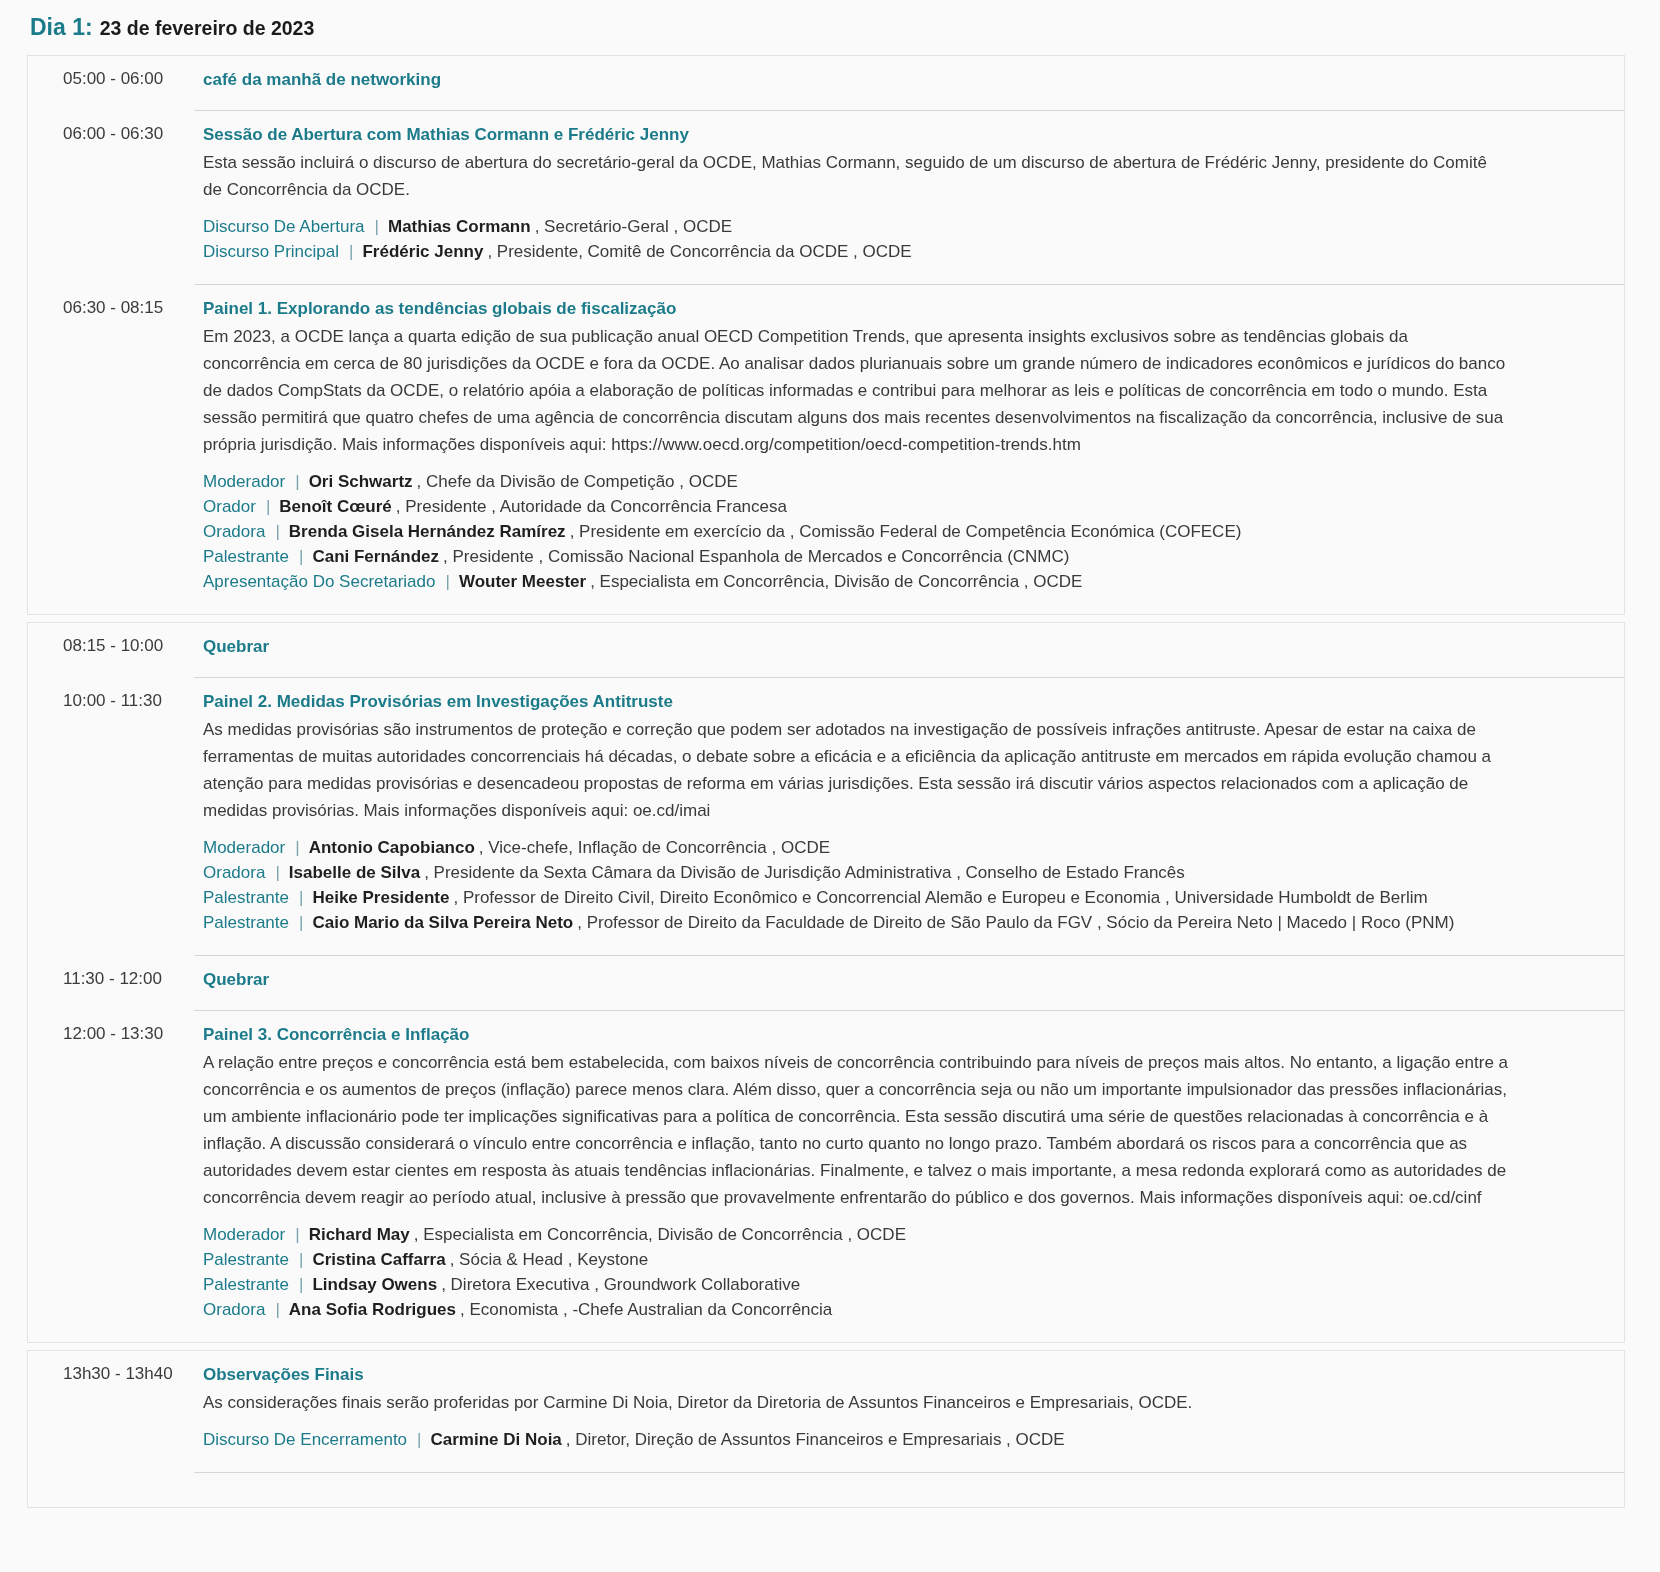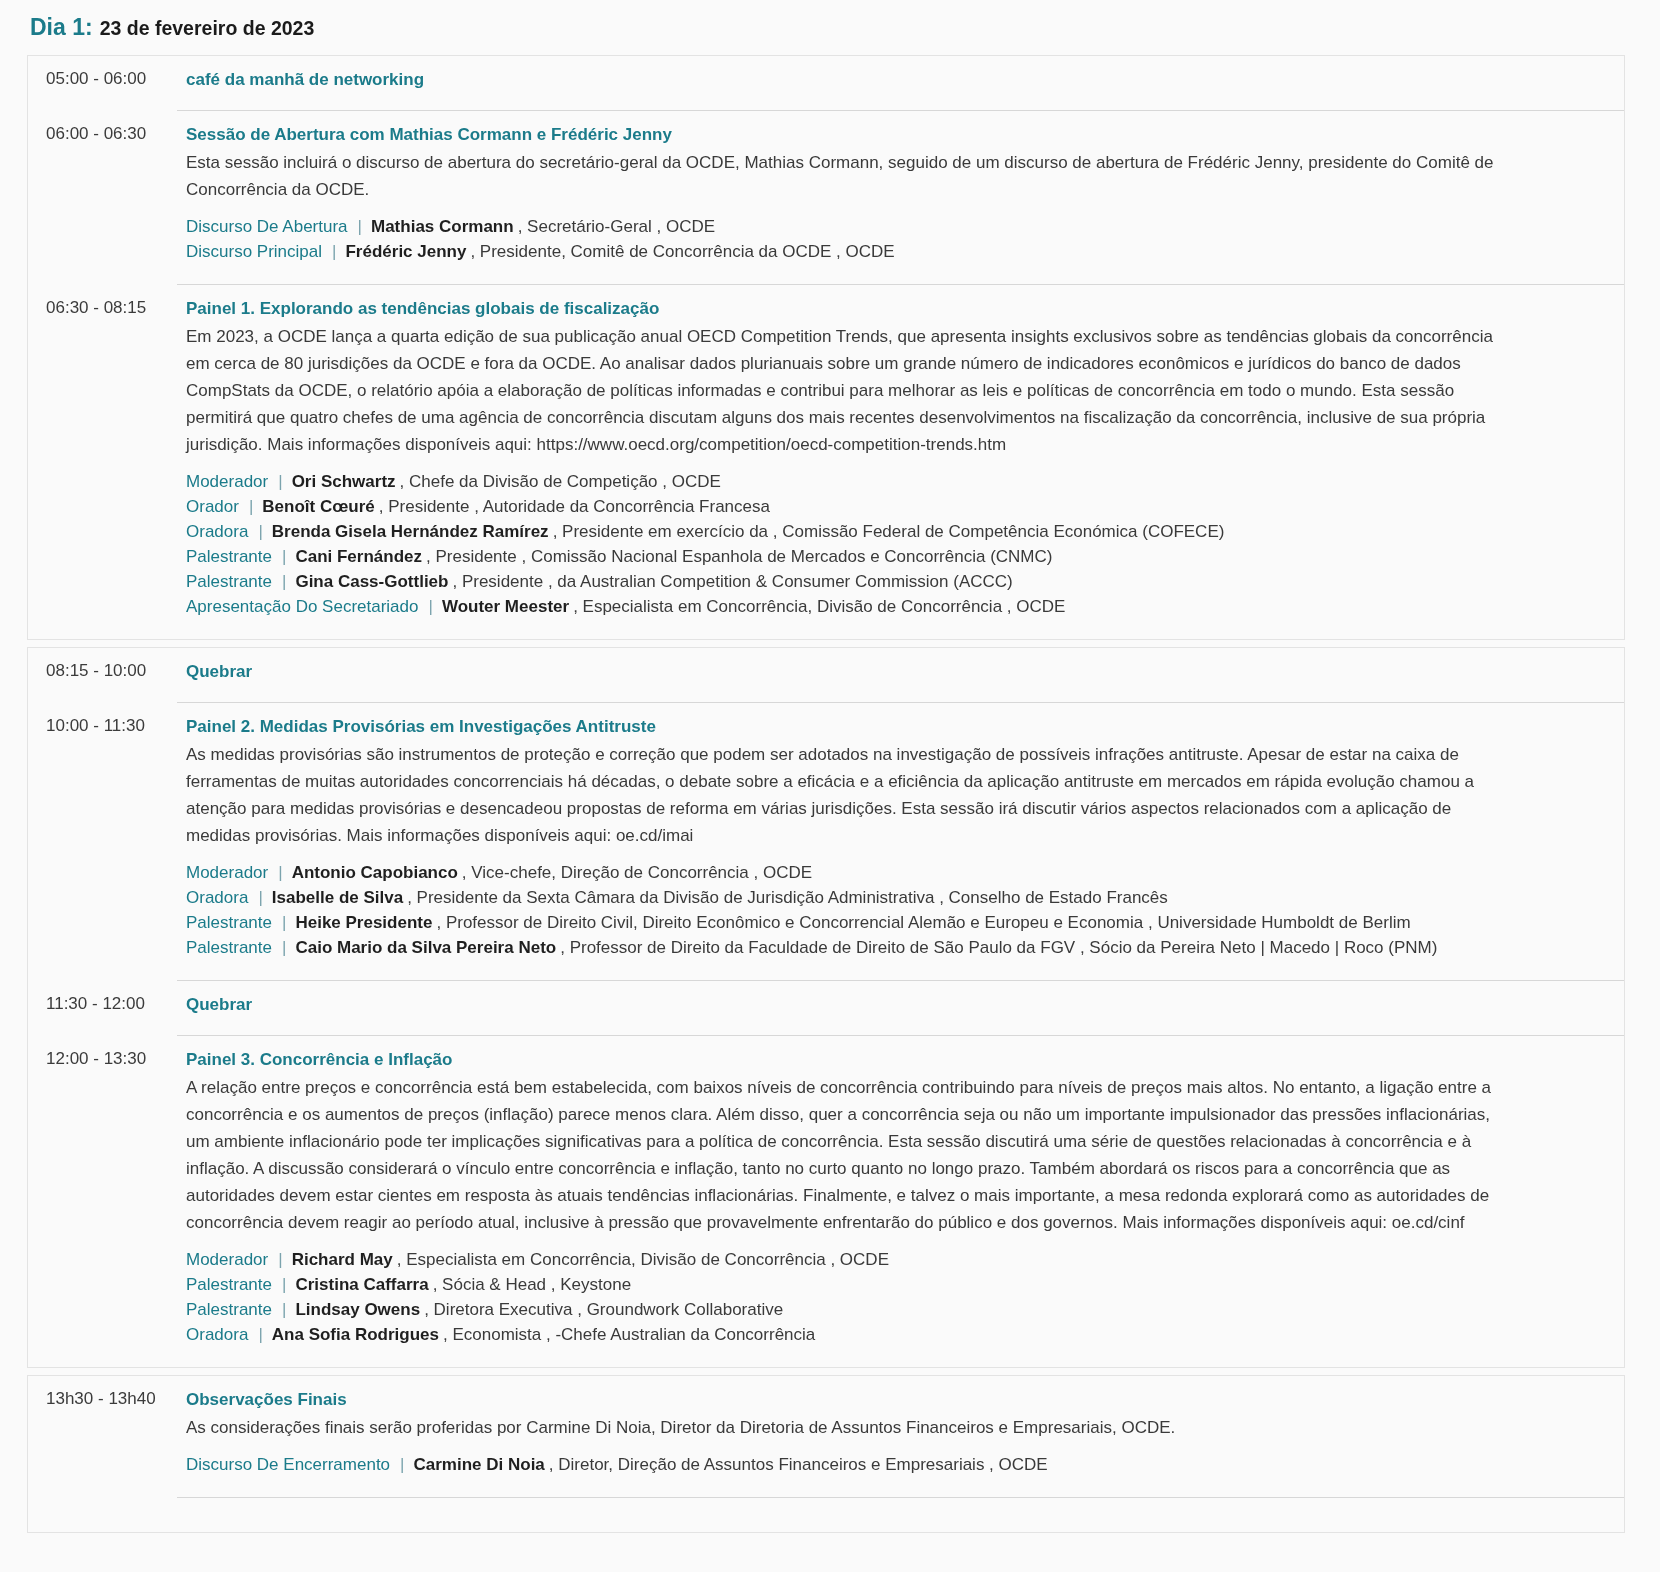--- a/index.html
+++ b/index.html
@@ -32,20 +32,21 @@
   .day-date{
     color:#1b1b1b;
     font-size:19.5px;
     font-weight:bold;
     margin-left:7px;
   }
   .box{
     margin:0 35px 7px 27px;
     border:1px solid var(--box-border);
     background:var(--page-bg);
+    padding-left:17px;
   }
   .box:last-child{padding-bottom:34px;}
   .row{display:flex;align-items:stretch;}
   .time{
     flex:0 0 149px;
     padding:13px 0 0 18px;
     font-size:17px;
     color:#3b3b3b;
     white-space:nowrap;
   }
@@ -123,23 +124,20 @@
                 <div class="speaker">
     <span class="role">Orador</span><span class="pipe">|</span><span class="name">Benoît Cœuré</span><span class="details">, Presidente , Autoridade da Concorrência Francesa</span>
   </div>
                 <div class="speaker">
     <span class="role">Oradora</span><span class="pipe">|</span><span class="name">Brenda Gisela Hernández Ramírez</span><span class="details">, Presidente em exercício da , Comissão Federal de Competência Económica (COFECE)</span>
   </div>
                 <div class="speaker">
     <span class="role">Palestrante</span><span class="pipe">|</span><span class="name">Cani Fernández</span><span class="details">, Presidente , Comissão Nacional Espanhola de Mercados e Concorrência (CNMC)</span>
   </div>
                 <div class="speaker">
-    <span class="role">Palestrante</span><span class="pipe">|</span><span class="name">Gina Cass-Gottlieb</span><span class="details">, Presidente , da Australian Competition &amp; Consumer Commission (ACCC)</span>
-  </div>
-                <div class="speaker">
     <span class="role">Apresentação Do Secretariado</span><span class="pipe">|</span><span class="name">Wouter Meester</span><span class="details">, Especialista em Concorrência, Divisão de Concorrência , OCDE</span>
   </div>
               </div>
     </div>
   </div>
         </div>
   </section>
       <section class="box">
     <div class="rows">
           <div class="row">
@@ -149,21 +147,21 @@
 
     </div>
   </div>
           <div class="row">
     <div class="time">10:00 - 11:30</div>
     <div class="content">
       <h3 class="title">Painel 2. Medidas Provisórias em Investigações Antitruste</h3>
       <p class="desc">As medidas provisórias são instrumentos de proteção e correção que podem ser adotados na investigação de possíveis infrações antitruste. Apesar de estar na caixa de ferramentas de muitas autoridades concorrenciais há décadas, o debate sobre a eficácia e a eficiência da aplicação antitruste em mercados em rápida evolução chamou a atenção para medidas provisórias e desencadeou propostas de reforma em várias jurisdições. Esta sessão irá discutir vários aspectos relacionados com a aplicação de medidas provisórias. Mais informações disponíveis aqui: oe.cd/imai</p>
       <div class="speakers">
                 <div class="speaker">
-    <span class="role">Moderador</span><span class="pipe">|</span><span class="name">Antonio Capobianco</span><span class="details">, Vice-chefe, Direção de Concorrência , OCDE</span>
+    <span class="role">Moderador</span><span class="pipe">|</span><span class="name">Antonio Capobianco</span><span class="details">, Vice-chefe, Inflação de Concorrência , OCDE</span>
   </div>
                 <div class="speaker">
     <span class="role">Oradora</span><span class="pipe">|</span><span class="name">Isabelle de Silva</span><span class="details">, Presidente da Sexta Câmara da Divisão de Jurisdição Administrativa , Conselho de Estado Francês</span>
   </div>
                 <div class="speaker">
     <span class="role">Palestrante</span><span class="pipe">|</span><span class="name">Heike Presidente</span><span class="details">, Professor de Direito Civil, Direito Econômico e Concorrencial Alemão e Europeu e Economia , Universidade Humboldt de Berlim</span>
   </div>
                 <div class="speaker">
     <span class="role">Palestrante</span><span class="pipe">|</span><span class="name">Caio Mario da Silva Pereira Neto</span><span class="details">, Professor de Direito da Faculdade de Direito de São Paulo da FGV , Sócio da Pereira Neto | Macedo | Roco (PNM)</span>
   </div>

